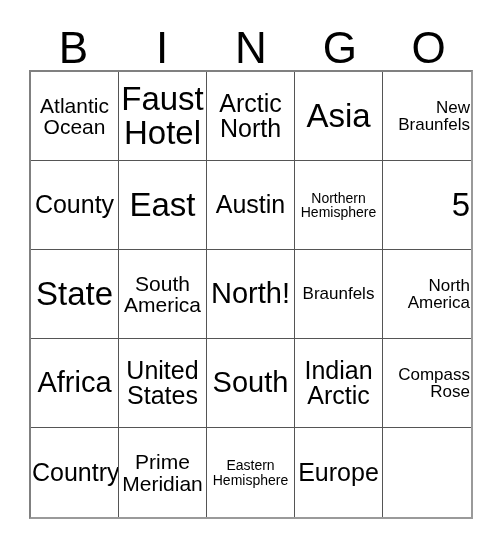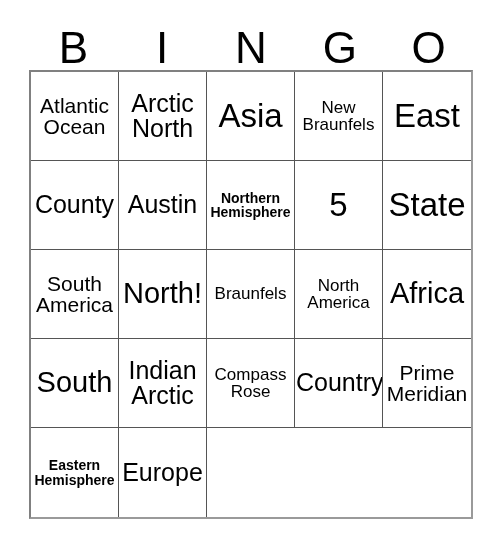--- a/index.html
+++ b/index.html
@@ -56,37 +56,37 @@
     border-bottom: 1px solid #555555;
     display: flex;
     align-items: center;
     justify-content: center;
     text-align: center;
     overflow: hidden;
     padding: 0 1px;
     box-sizing: border-box;
     background: #ffffff;
   }
-  .bingo-cell:nth-child(5n) { border-right: none; }
+  .bingo-cell:nth-child(5n) { border-right: none; text-align: right; }
   .bingo-cell:nth-child(n+21) { border-bottom: none; }
 
   .cell-text {
     line-height: 1.02;
     white-space: pre-line;
     display: block;
     width: 100%;
   }
 
   
   .sz-xl  { font-size: 33px; }
   .sz-lg  { font-size: 29px; }
   .sz-md  { font-size: 25px; }
   .sz-sm  { font-size: 21px; }
   .sz-xs  { font-size: 17px; }
-  .sz-xxs { font-size: 14px; font-weight: bold; }
+  .sz-xxs { font-size: 14px; }
 </style>
 </head>
 <body>
 
 <div id="bingo-card">
 
   <div id="bingo-header">
     <div class="header-letter">B</div>
     <div class="header-letter">I</div>
     <div class="header-letter">N</div>
@@ -94,36 +94,40 @@
     <div class="header-letter">O</div>
   </div>
 
   <div id="bingo-grid">
 
     <div class="bingo-cell">
         <span class="cell-text sz-sm">Atlantic
 Ocean</span>
       </div>
     <div class="bingo-cell">
+        <span class="cell-text sz-xl">Faust
+Hotel</span>
+      </div>
+    <div class="bingo-cell">
         <span class="cell-text sz-md">Arctic
 North</span>
       </div>
     <div class="bingo-cell">
         <span class="cell-text sz-xl">Asia</span>
       </div>
     <div class="bingo-cell">
         <span class="cell-text sz-xs">New
 Braunfels</span>
       </div>
 
     <div class="bingo-cell">
-        <span class="cell-text sz-xl">East</span>
+        <span class="cell-text sz-md">County</span>
       </div>
     <div class="bingo-cell">
-        <span class="cell-text sz-md">County</span>
+        <span class="cell-text sz-xl">East</span>
       </div>
     <div class="bingo-cell">
         <span class="cell-text sz-md">Austin</span>
       </div>
     <div class="bingo-cell">
         <span class="cell-text sz-xxs">Northern
 Hemisphere</span>
       </div>
     <div class="bingo-cell">
         <span class="cell-text sz-xl">5</span>
@@ -144,20 +148,24 @@
       </div>
 
     <div class="bingo-cell">
         <span class="cell-text sz-xs">North
 America</span>
       </div>
     <div class="bingo-cell">
         <span class="cell-text sz-lg">Africa</span>
       </div>
     <div class="bingo-cell">
+        <span class="cell-text sz-md">United
+States</span>
+      </div>
+    <div class="bingo-cell">
         <span class="cell-text sz-lg">South</span>
       </div>
     <div class="bingo-cell">
         <span class="cell-text sz-md">Indian
 Arctic</span>
       </div>
 
     <div class="bingo-cell">
         <span class="cell-text sz-xs">Compass
 Rose</span>

